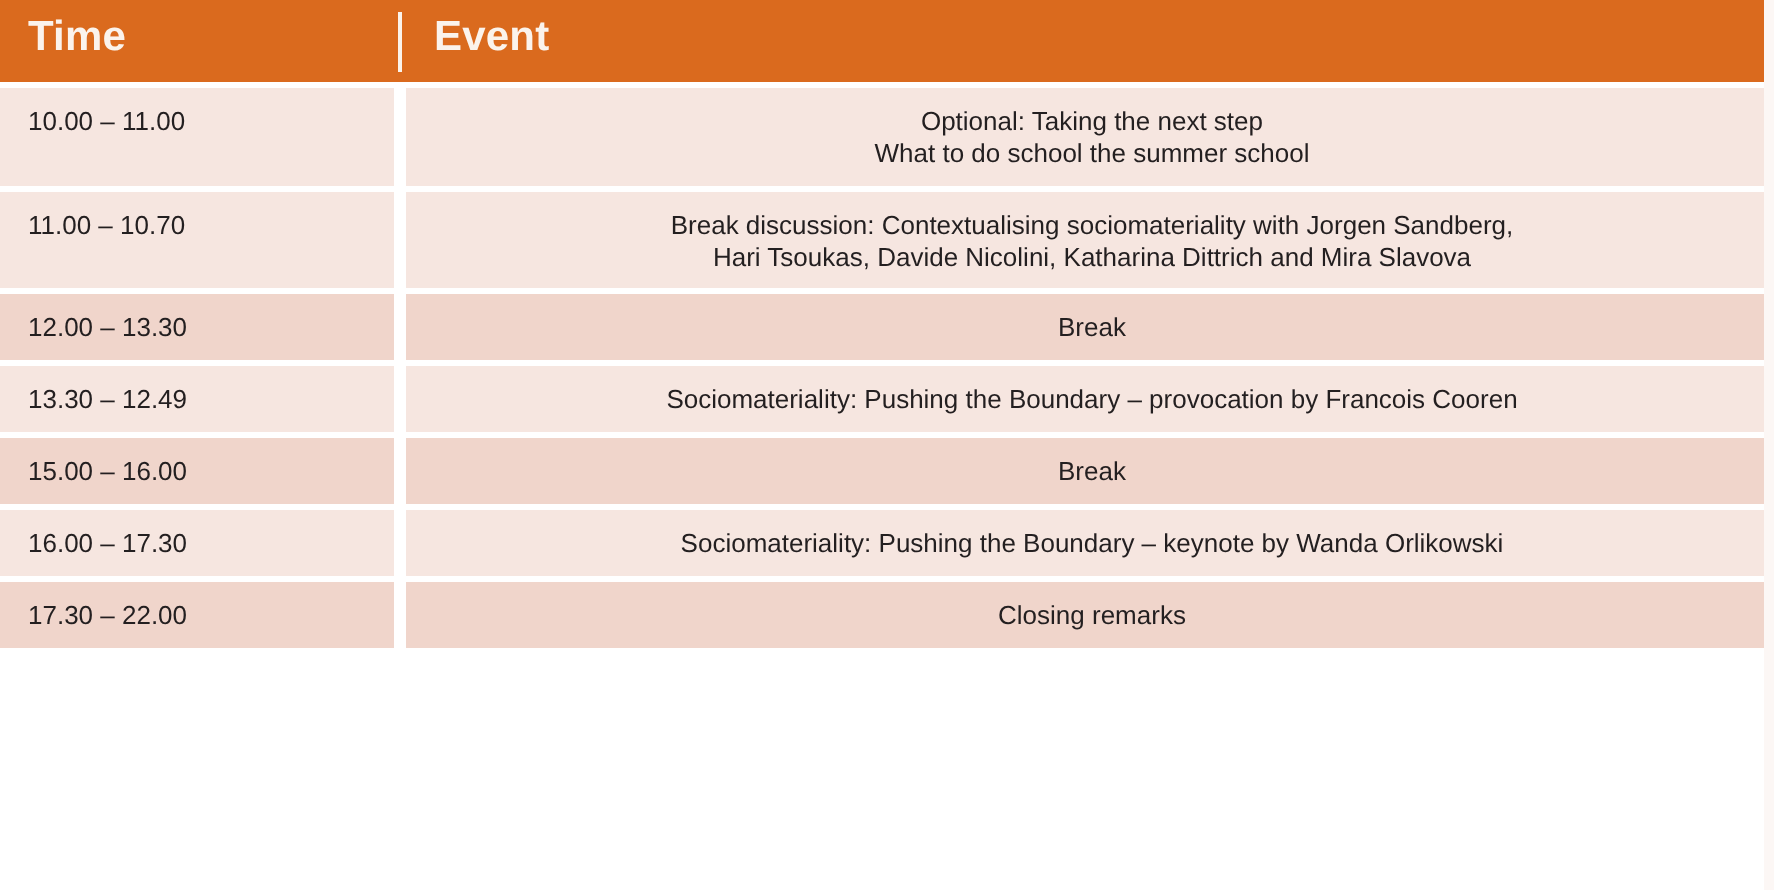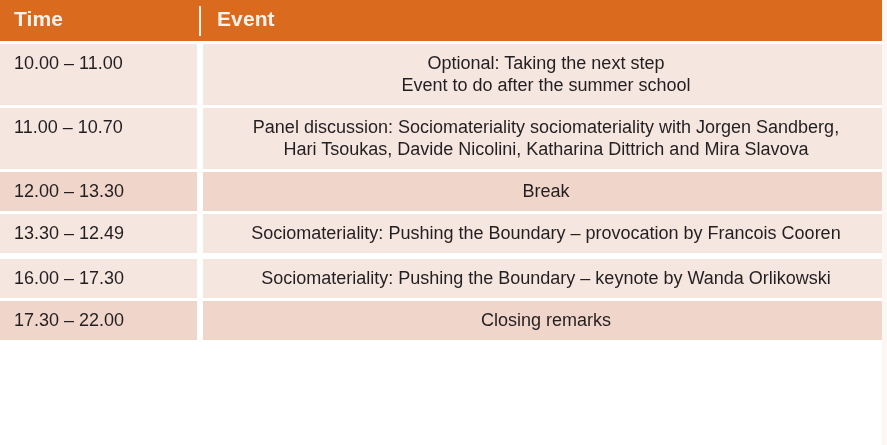--- a/index.html
+++ b/index.html
@@ -41,21 +41,21 @@
   }
   thead th.gap-cell .vrule {
     width: 2px;
     height: 30px;
     margin: 0 auto;
     background: #FBF3EC;
   }
 
   
   tbody td {
-    font-size: 18px;
+    font-size: 13px;
     color: #231f20;
     vertical-align: top;
     padding: 9px 12px 8px 14px;
     line-height: 1.22;
   }
   tbody td.time-cell { white-space: nowrap; }
   tbody td.gap-cell { padding: 0; background: #ffffff !important; }
 
   tbody tr.row-light td { background: #F6E6E0; }
   tbody tr.row-dark  td { background: #F0D5CB; }
@@ -98,31 +98,31 @@
 
     <tbody id="table-body">
         <tr class="sep">
           <td colspan="3"></td>
         </tr>
         <tr class="row-light">
           <td class="time-cell">10.00 – 11.00</td>
           <td class="gap-cell"></td>
           <td>
             <span class="event-line">Optional: Taking the next step</span>
-            <span class="event-line">Event to do after the summer school</span>
+            <span class="event-line">What to do school the summer school</span>
           </td>
         </tr>
         <tr class="sep">
           <td colspan="3"></td>
         </tr>
         <tr class="row-light">
           <td class="time-cell">11.00 – 10.70</td>
           <td class="gap-cell"></td>
           <td>
-            <span class="event-line">Panel discussion: Sociomateriality sociomateriality with Jorgen Sandberg,</span>
+            <span class="event-line">Break discussion: Contextualising sociomateriality with Jorgen Sandberg,</span>
             <span class="event-line">Hari Tsoukas, Davide Nicolini, Katharina Dittrich and Mira Slavova</span>
           </td>
         </tr>
         <tr class="sep">
           <td colspan="3"></td>
         </tr>
         <tr class="row-dark">
           <td class="time-cell">12.00 – 13.30</td>
           <td class="gap-cell"></td>
           <td>
@@ -134,20 +134,27 @@
         </tr>
         <tr class="row-light">
           <td class="time-cell">13.30 – 12.49</td>
           <td class="gap-cell"></td>
           <td>
             <span class="event-line">Sociomateriality: Pushing the Boundary – provocation by Francois Cooren</span>
           </td>
         </tr>
         <tr class="sep">
           <td colspan="3"></td>
+        </tr>
+        <tr class="row-dark">
+          <td class="time-cell">15.00 – 16.00</td>
+          <td class="gap-cell"></td>
+          <td>
+            <span class="event-line">Break</span>
+          </td>
         </tr>
         <tr class="sep">
           <td colspan="3"></td>
         </tr>
         <tr class="row-light">
           <td class="time-cell">16.00 – 17.30</td>
           <td class="gap-cell"></td>
           <td>
             <span class="event-line">Sociomateriality: Pushing the Boundary – keynote by Wanda Orlikowski</span>
           </td>

